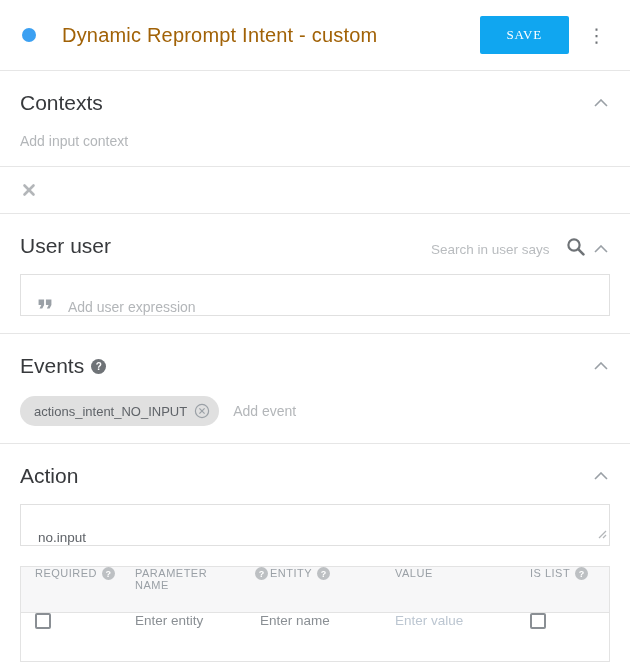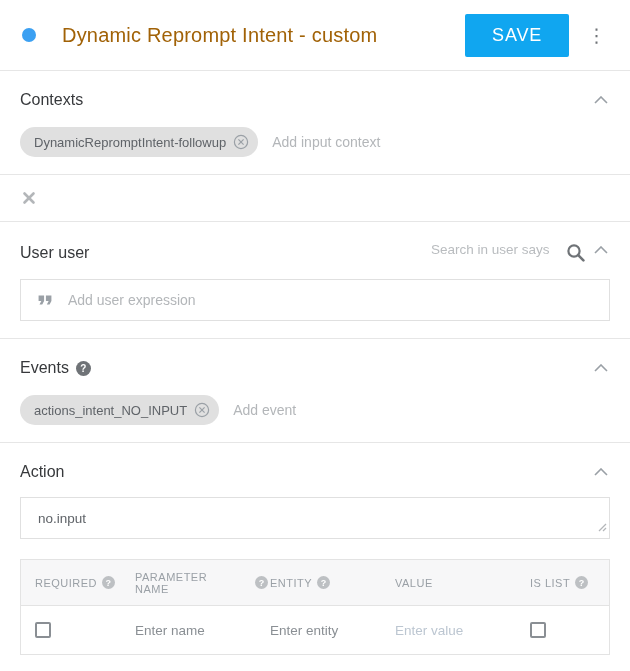--- a/index.html
+++ b/index.html
@@ -7,68 +7,68 @@
   body { font-family: "Liberation Sans", sans-serif; color: #3d4043; }
 
   .divider { border: none; border-top: 1px solid #e6e6e6; height: 0; }
 
   
   .header { display: flex; align-items: center; height: 70px; padding: 0 18px 0 22px; }
   .intent-dot { width: 14px; height: 14px; border-radius: 50%; background: #3ba0f2; flex: 0 0 auto; }
   .title { flex: 1; margin-left: 26px; font-size: 20px; color: #a16207; letter-spacing: .2px;
            white-space: nowrap; overflow: hidden; }
   .save-btn { background: #10a6f0; color: #fff; border: none; border-radius: 2px;
-              font-family: Liberation Sans, sans-serif; font-size: 18px; letter-spacing: .8px;
+              font-family: Liberation Serif, serif; font-size: 13px; letter-spacing: .8px;
               padding: 11px 27px; cursor: pointer; }
   .overflow { margin-left: 12px; color: #6f7377; font-size: 19px; line-height: 1;
               padding: 4px 6px; cursor: pointer; user-select: none; }
 
   
   .section { padding: 0 20px; }
   .sec-head { display: flex; align-items: center; justify-content: space-between; }
-  .sec-title { font-size: 16px; color: #37393c; }
+  .sec-title { font-size: 21px; color: #37393c; }
   .chev { flex: 0 0 auto; cursor: pointer; display: inline-flex; padding: 4px 2px; }
 
   
   .chip-row { display: flex; align-items: center; gap: 14px; }
   .chip { display: inline-flex; align-items: center; gap: 7px; background: #e0e0e0;
           border-radius: 16px; padding: 7px 9px 7px 14px; font-size: 13px; color: #5f6368; }
   .chip-x { display: inline-flex; cursor: pointer; }
   .ghost-input { border: none; outline: none; font-family: "Liberation Sans", sans-serif;
                  font-size: 14px; color: #5f6368; background: transparent; width: 190px; }
   .ghost-input::placeholder { color: #b3b6b9; }
 
   .output-row { display: flex; align-items: center; justify-content: space-between; height: 46px; }
   .bold-x { display: inline-flex; cursor: pointer; padding: 2px; }
 
   
-  .search-wrap { display: flex; align-items: flex-start; gap: 6px; }
+  .search-wrap { display: flex; align-items: flex-end; gap: 6px; }
   .search-input { border: none; outline: none; font-family: "Liberation Sans", sans-serif;
                   font-size: 13.5px; width: 128px; color: #5f6368; }
   .search-input::placeholder { color: #b9bcbf; }
 
-  .boxed-input { display: flex; align-items: center; gap: 12px; border: 1px solid #e0e0e0;
+  .boxed-input { display: flex; align-items: flex-end; gap: 12px; border: 1px solid #e0e0e0;
                  height: 42px; padding: 0 13px; position: relative; }
   .boxed-input input { border: none; outline: none; flex: 1; font-family: "Liberation Sans", sans-serif;
                        font-size: 14px; color: #5f6368; }
   .boxed-input input::placeholder { color: #b3b6b9; }
   .resize-grip { position: absolute; right: 2px; bottom: 2px; }
 
   .help-dark { display: inline-flex; align-items: center; justify-content: center;
                width: 15px; height: 15px; border-radius: 50%; background: #6f7377; color: #fff;
                font-size: 10px; font-weight: bold; margin-left: 7px; }
   .help-light { display: inline-flex; align-items: center; justify-content: center;
                 width: 13px; height: 13px; border-radius: 50%; background: #bdc0c3; color: #fff;
                 font-size: 9px; font-weight: bold; margin-left: 5px; flex: 0 0 auto; }
 
   
   .ptable { margin: 20px 20px 0; border: 1px solid #e3e3e3; }
   .prow { display: flex; align-items: center; }
   .phead { background: #f7f7f8; border-bottom: 1px solid #e3e3e3; }
-  .pcell { padding: 0 10px 0 14px; display: flex; align-items: center; }
+  .pcell { padding: 0 10px 0 14px; display: flex; align-items: flex-start; }
   .phead .pcell { height: 45px; font-size: 11px; letter-spacing: .5px; color: #9aa0a6; }
   .pbody .pcell { height: 48px; }
   .c1 { width: 100px; } .c2 { width: 135px; gap: 43px; } .c3 { width: 125px; }
   .c4 { width: 135px; } .c5 { flex: 1; }
   .pbody .pcell input { border: none; outline: none; width: 100%;
                         font-family: "Liberation Sans", sans-serif; font-size: 13.5px; color: #5f6368; }
   .ph-name::placeholder, .ph-entity::placeholder { color: #8a8f94; }
   .ph-value::placeholder { color: #bcc6d1; }
   .checkbox { width: 16px; height: 16px; border: 2px solid #8a8f94; border-radius: 2px;
               cursor: pointer; background: #fff; }
@@ -94,30 +94,20 @@
   <div class="sec-head mt-head">
     <span class="sec-title">Contexts</span>
     <span class="chev">
       <svg width="14" height="8" viewBox="0 0 14 8">
           <polyline points="1,7 7,1 13,7" fill="none" stroke="#9aa0a6" stroke-width="1.6"></polyline>
         </svg>
     </span>
   </div>
 
   <div class="chip-row mt-chips">
-    <span class="chip">
-      <span>DynamicRepromptIntent-followup</span>
-      <span class="chip-x">
-        <svg width="16" height="16" viewBox="0 0 16 16">
-          <circle cx="8" cy="8" r="6.6" fill="none" stroke="#9aa0a6" stroke-width="1.2"></circle>
-          <line x1="5.4" y1="5.4" x2="10.6" y2="10.6" stroke="#9aa0a6" stroke-width="1.2"></line>
-          <line x1="10.6" y1="5.4" x2="5.4" y2="10.6" stroke="#9aa0a6" stroke-width="1.2"></line>
-        </svg>
-      </span>
-    </span>
     <input class="ghost-input" placeholder="Add input context" style="">
   </div>
 </div>
 <hr class="divider mt-div">
 
 <div class="section">
   <div class="output-row">
     <span class="bold-x">
       <svg width="14" height="14" viewBox="0 0 14 14">
         <line x1="2.5" y1="2.5" x2="11.5" y2="11.5" stroke="#b3b6b9" stroke-width="2.6" stroke-linecap="round"></line>
@@ -228,26 +218,26 @@
     <div class="pcell c5">
       <span>IS LIST</span>
       <span class="help-light">?</span>
     </div>
   </div>
 
   <div class="prow pbody">
     <div class="pcell c1">
       <span class="checkbox"></span>
     </div>
+    <div class="pcell c3">
+      <input class="ph-entity" placeholder="Enter entity" style="">
+    </div>
     <div class="pcell c2">
       <input class="ph-name" placeholder="Enter name" style="">
     </div>
-    <div class="pcell c3">
-      <input class="ph-entity" placeholder="Enter entity" style="">
-    </div>
     <div class="pcell c4">
       <input class="ph-value" placeholder="Enter value" style="">
     </div>
     <div class="pcell c5">
       <span class="checkbox"></span>
     </div>
   </div>
 </div>
 
 </body></html>

